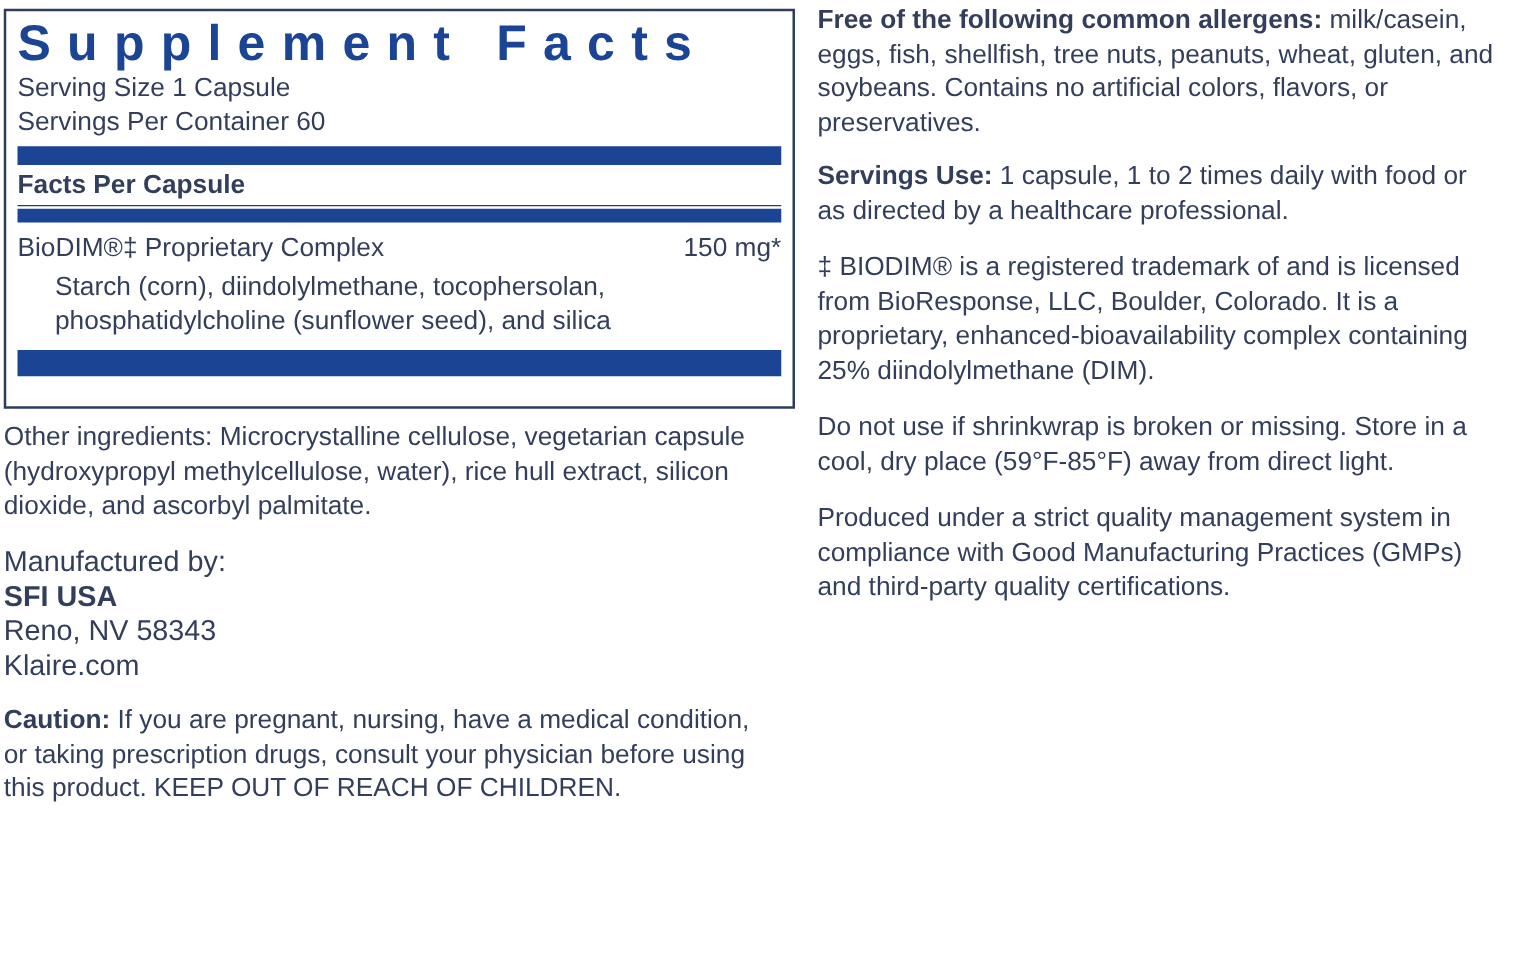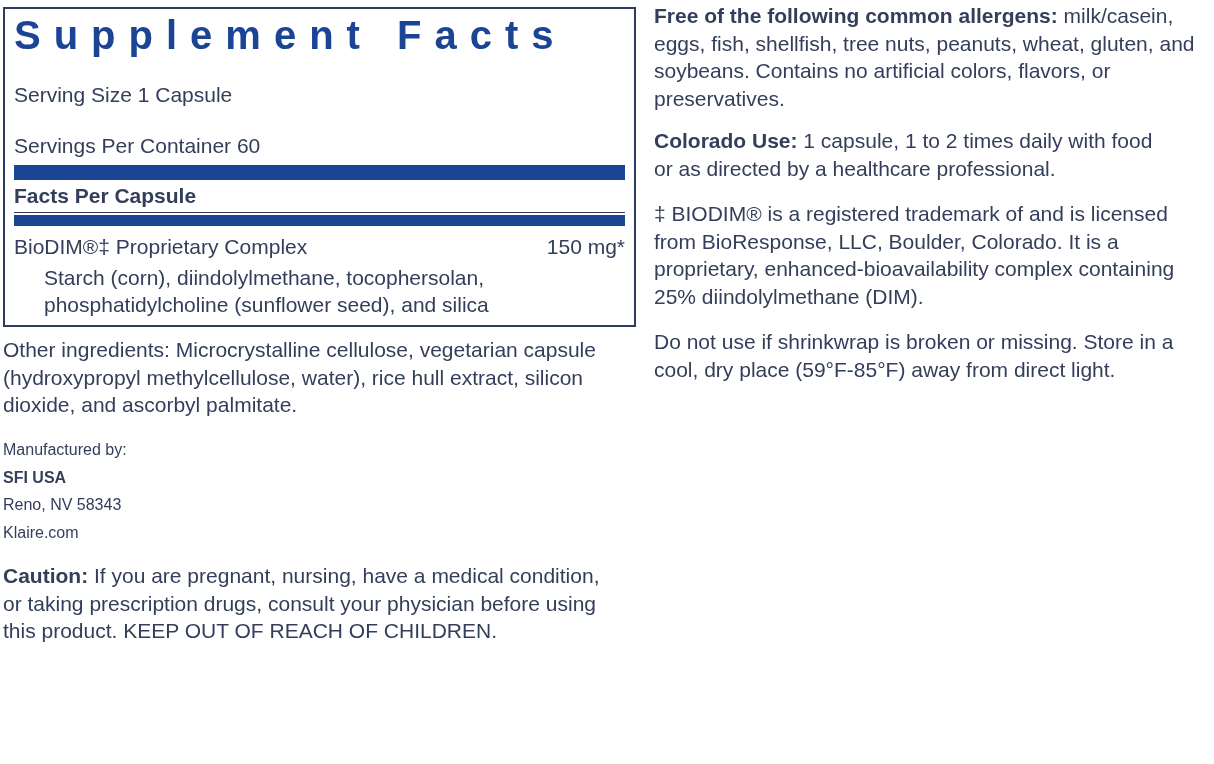--- a/index.html
+++ b/index.html
@@ -34,21 +34,20 @@
     font-size:40px;
     font-weight:800;
     letter-spacing:13px;
     color:var(--brand_blue);
     white-space:nowrap;
     line-height:1.1;
   }
   .sf-serving{
     font-size:21px;
     line-height:27px;
-    margin-top:24px;
   }
   .bar{background:var(--brand_blue);width:100%;}
   .bar-lg{height:15px;margin-top:6px;}
   .bar-md{height:11px;margin-top:2px;}
   .bar-xl{height:21px;margin-top:10px;}
   .sf-amount{
     font-size:21px;font-weight:700;
     margin-top:4px;margin-bottom:4px;
   }
   .hairline{height:1px;background:var(--panel_border);width:100%;}
@@ -65,21 +64,21 @@
 
   
   .para{
     position:absolute;
     font-size:21px;
     line-height:27.5px;
   }
   .para b{font-weight:700;}
 
   
-  .mfg-line{font-size:16px;line-height:27.5px;}
+  .mfg-line{font-size:23px;line-height:27.5px;}
   .mfg-name{font-weight:700;}
 
   
   .barcode{
     position:absolute;left:651px;top:676px;
     width:258px;height:86px;
   }
   .barcode-bars{
     position:absolute;left:22px;right:16px;top:0;bottom:12px;
     display:flex;overflow:hidden;
@@ -151,27 +150,28 @@
 
   <p class="para" style="left:654px;top:2px;width:558px;">
     <b>Free of the following common allergens:</b><span> milk/casein, eggs, fish, shellfish, tree nuts, peanuts, wheat, gluten, and soybeans. Contains no artificial colors, flavors, or preservatives.</span>
   </p>
 
   <p class="para" style="left:3px;top:562px;width:600px;">
     <b>Caution:</b><span> If you are pregnant, nursing, have a medical condition, or taking prescription drugs, consult your physician before using this product. KEEP OUT OF REACH OF CHILDREN.</span>
   </p>
 
   <p class="para" style="left:654px;top:127px;width:520px;">
-    <b>Colorado Use:</b><span> 1 capsule, 1 to 2 times daily with food or as directed by a healthcare professional.</span>
+    <b>Servings Use:</b><span> 1 capsule, 1 to 2 times daily with food or as directed by a healthcare professional.</span>
   </p>
 
   <p class="para" style="left:654px;top:200px;width:545px;">‡ BIODIM® is a registered trademark of and is licensed from BioResponse, LLC, Boulder, Colorado. It is a proprietary, enhanced-bioavailability complex containing 25% diindolylmethane (DIM).</p>
 
   <p class="para" style="left:654px;top:328px;width:552px;">Do not use if shrinkwrap is broken or missing. Store in a cool, dry place (59°F-85°F) away from direct light.</p>
 
+  <p class="para" style="left:654px;top:401px;width:530px;">Produced under a strict quality management system in compliance with Good Manufacturing Practices (GMPs) and third-party quality certifications.</p>
 
   <div class="barcode">
     <div class="barcode-bars">
         <span class="bc-bar" style="width: 4.2px;"></span>
         <span class="bc-space" style="width: 2.1px;"></span>
         <span class="bc-bar" style="width: 2.1px;"></span>
         <span class="bc-space" style="width: 4.2px;"></span>
         <span class="bc-bar" style="width: 2.1px;"></span>
         <span class="bc-space" style="width: 2.1px;"></span>
         <span class="bc-bar" style="width: 4.2px;"></span>

